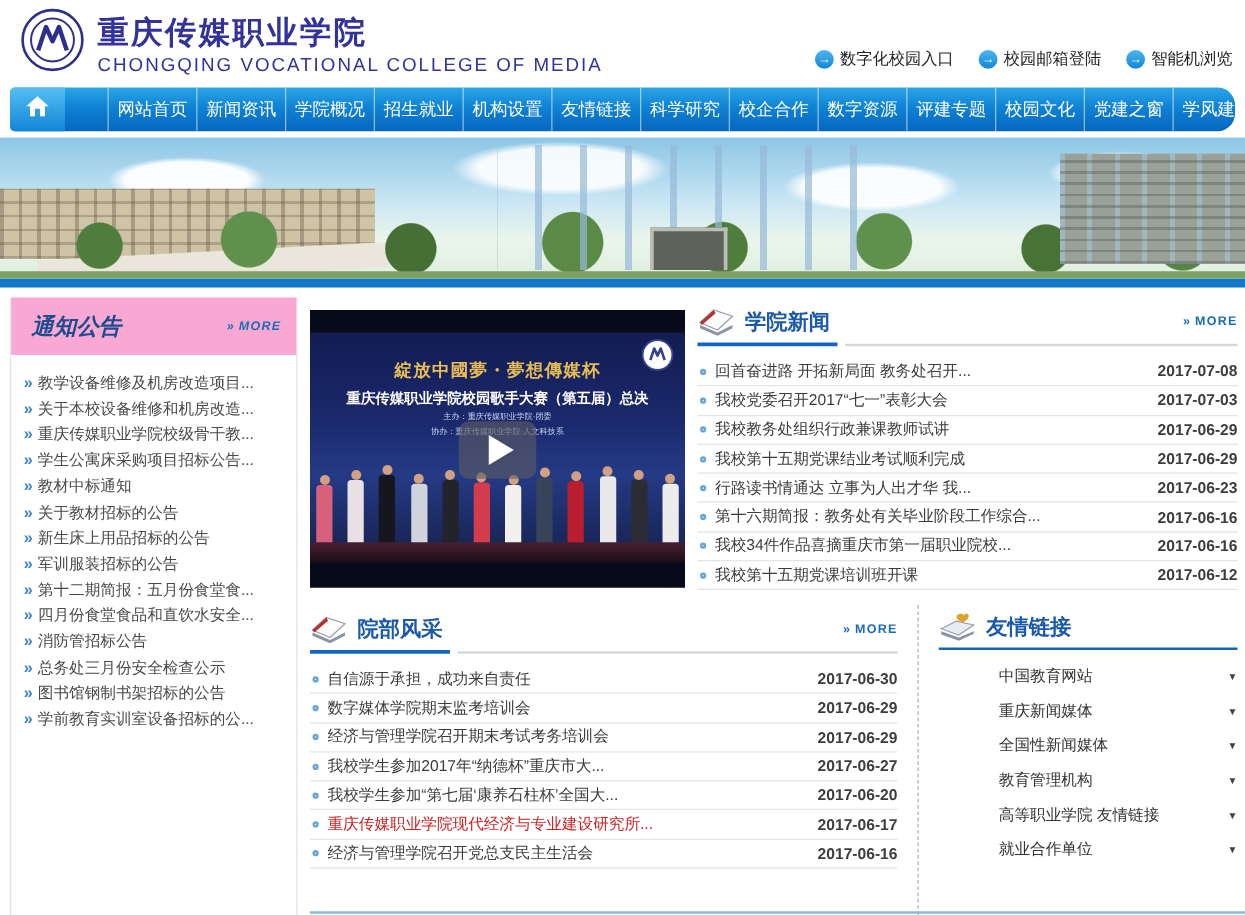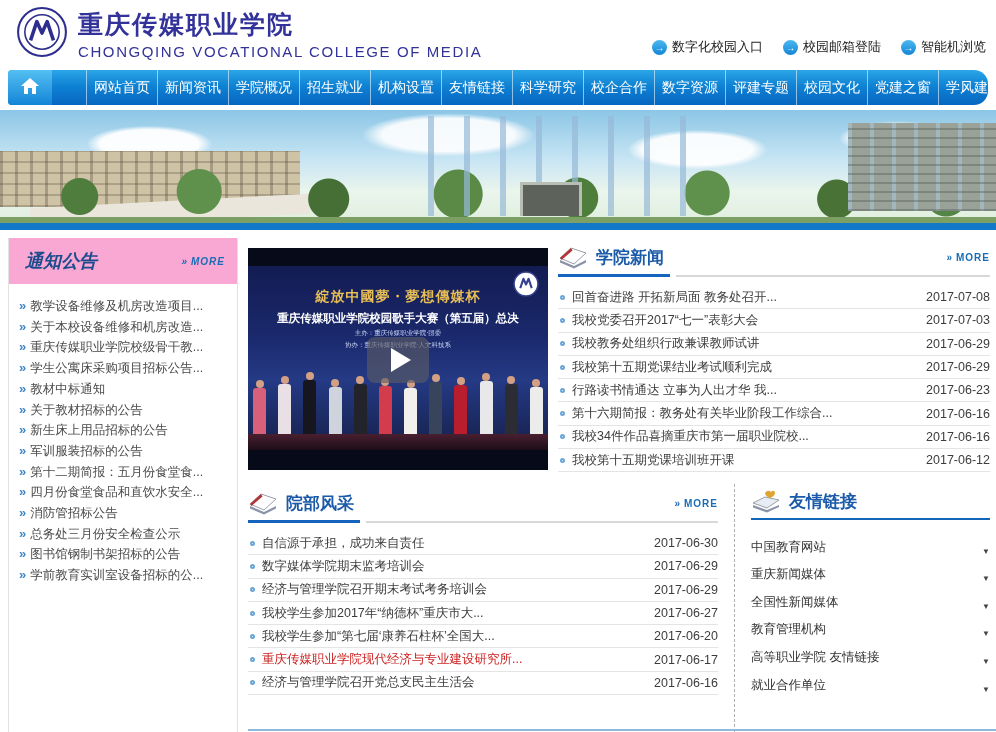--- a/index.html
+++ b/index.html
@@ -75,30 +75,30 @@
   .book-icon { margin-right:8px; display:flex; }
   .sec-underline { display:flex; align-items:flex-start; height:3px; }
   .u-blue { width:112px; height:3px; background:#1565c0; }
   .u-gray { flex:1; height:2px; background:#d8d8d8; margin-left:6px; margin-top:1px; }
   .u-full { width:100%; height:2px; background:#1467b8; }
 
   .rows { margin-top:9px; }
   .row { display:flex; align-items:center; height:23.3px; border-bottom:1px solid #e4e4e4; font-size:12.5px; color:#3c3c3c; cursor:pointer; }
   .dot { width:5px; height:5px; border:2px solid #6aa5d8; border-radius:50%; background:#fff; margin:0 7px 0 2px; flex:none; }
   .row-text { flex:1; white-space:nowrap; overflow:hidden; }
-  .row-date { margin-left:8px; flex:none; }
+  .row-date { margin-left:8px; flex:none;font-weight:bold; }
   .row.highlight .row-text { color:#cc2222; }
 
   .news-sec  { position:absolute; left:558px; top:240px; width:432px; }
   .dept-sec  { position:absolute; left:248px; top:486px; width:470px; }
 
   
   .links-sec { position:absolute; left:734px; top:484px; width:256px; height:248px; border-left:1px dashed #b0b0b0; padding-left:16px; }
   .link-rows { margin-top:8px; }
-  .link-row { display:flex; align-items:flex-end; justify-content:space-between; height:27.6px; font-size:12.5px; color:#333; cursor:pointer; }
+  .link-row { display:flex; align-items:center; justify-content:space-between; height:27.6px; font-size:12.5px; color:#333; cursor:pointer;margin-left:48px; }
   .caret { font-size:8px; color:#444; }
 
   
   .video { position:absolute; left:248px; top:248px; width:300px; height:222px; background:#070a18; cursor:pointer;padding-left:48px; }
   .video-photo { position:absolute; top:18px; bottom:20px; left:0; right:0; overflow:hidden;
                  background:linear-gradient(180deg,#131c52 0%,#1b2a6e 40%,#253a85 62%,#15204a 100%); }
   .v-badge { position:absolute; top:5px; right:9px; }
   .v-gold { margin-top:22px; text-align:center; color:#e7bd55; font-size:14px; font-weight:bold; letter-spacing:1px; white-space:nowrap; }
   .v-white { margin-top:5px; text-align:center; color:#fff; font-size:11.5px; font-weight:bold; white-space:nowrap; }
   .v-cap { text-align:center; color:#c8d4f2; font-size:6.5px; margin-top:3px; white-space:nowrap; overflow:hidden; }

